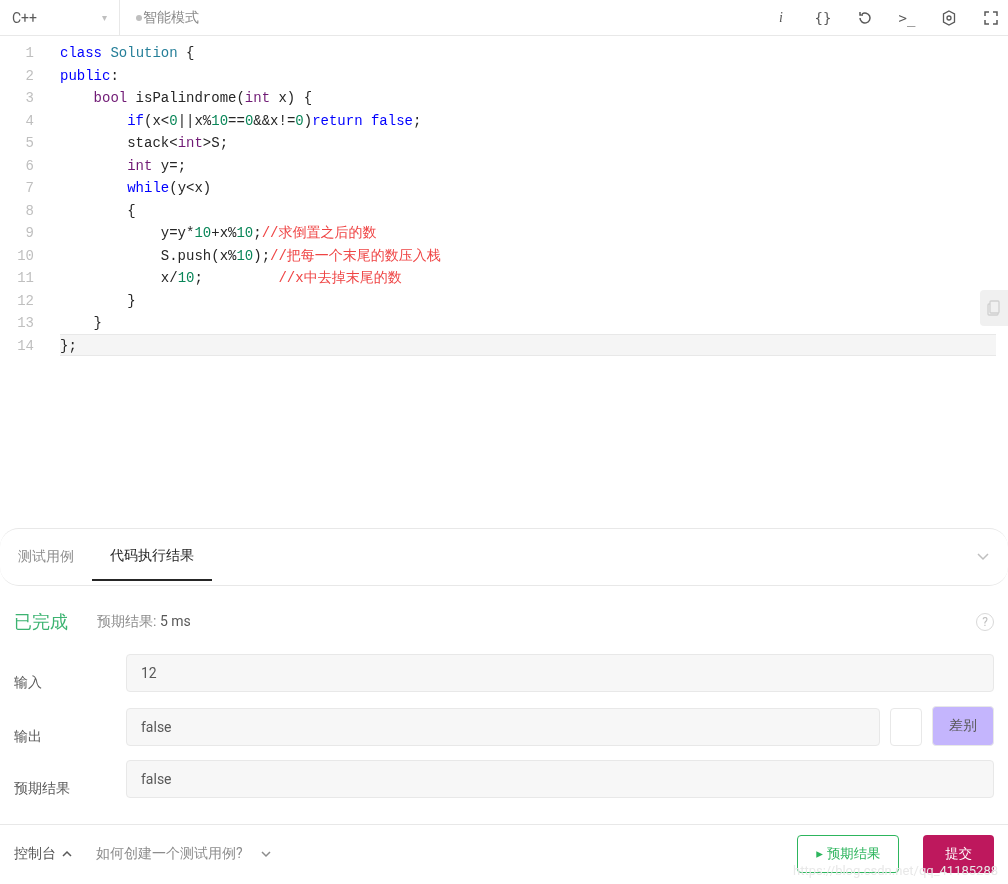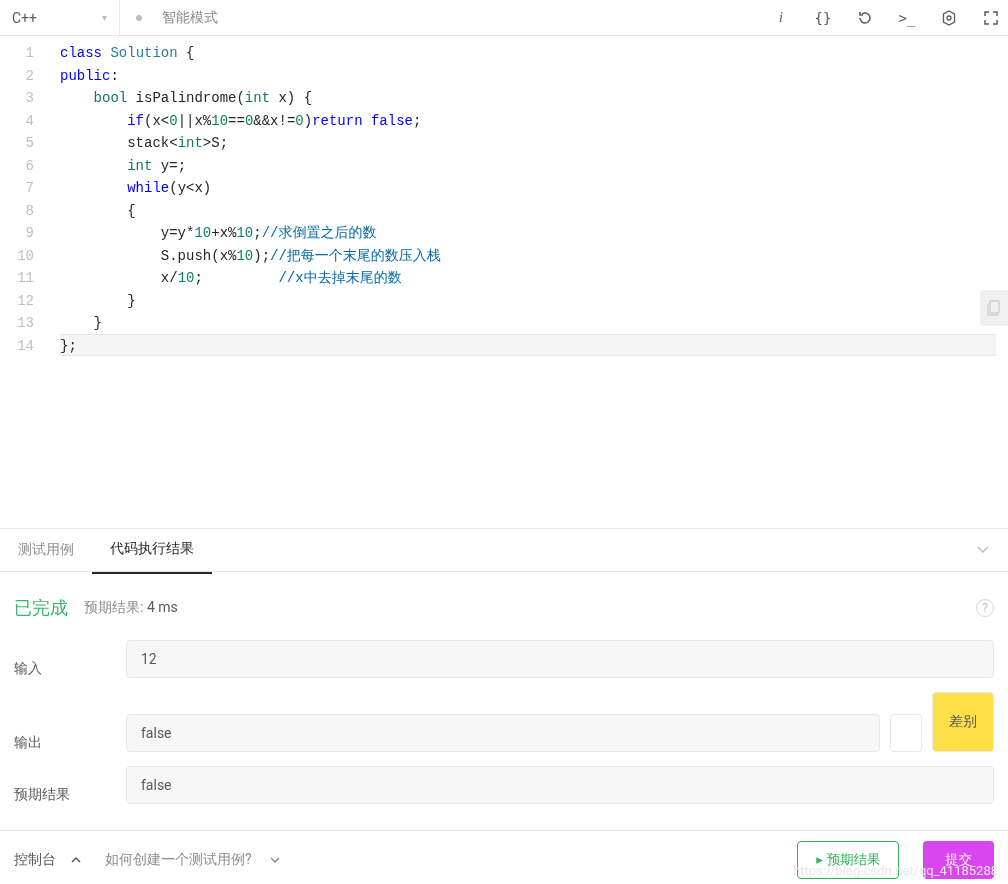--- a/index.html
+++ b/index.html
@@ -31,21 +31,21 @@
       cursor: pointer;
       justify-content: space-between;
     }
     .lang-select .chevron {
       color: #bfbfbf;
       font-size: 10px;
     }
     .mode-label {
       display: flex;
       align-items: center;
-      gap: 20px;
+      gap: 1px;
       padding: 0 16px;
       color: #8c8c8c;
     }
     .mode-dot {
       width: 6px;
       height: 6px;
       border-radius: 50%;
       background: #bfbfbf;
     }
     .toolbar-spacer { flex: 1; }
@@ -82,49 +82,50 @@
     }
     .gutter div { height: 22.5px; }
     .code {
       flex: 1;
       padding: 6px 12px 0 16px;
       white-space: pre;
       overflow: auto;
     }
     .code-line { height: 22.5px; }
     .kw { color: #0000ff; }
-    .type { color: #0f766e; }
+    .type { color: #701a75; }
     .cls { color: #267f99; }
     .num { color: #098658; }
-    .cmt { color: #0369a1; }
+    .cmt { color: #ef4444; }
     .copy-tab {
       position: absolute;
       right: 0;
       top: 290px;
       width: 28px;
       height: 36px;
       background: #f0f0f0;
       border-radius: 4px 0 0 4px;
       display: flex;
       align-items: center;
       justify-content: center;
       color: #d9d9d9;
     }
     .cursor-line {
       background: #f5f5f5;
       border-top: 1px solid #e8e8e8;
       border-bottom: 1px solid #e8e8e8;
       margin: -1px 0;
     }
     .panel-tabs {
-      height: 44px;
+      height: 58px;
       border-top: 1px solid #e8e8e8;
       border-bottom: 1px solid #e8e8e8;
       display: flex;
       align-items: center;
+      border-radius: 19px;
     }
     .panel-tab {
       padding: 0 18px;
       height: 48px;
       display: flex;
       align-items: center;
       color: #8c8c8c;
       cursor: pointer;
     }
     .panel-tab.active {
@@ -137,21 +138,21 @@
       padding: 0 18px;
       color: #bfbfbf;
       cursor: pointer;
     }
     .result-area {
       padding: 24px 14px 12px 14px;
     }
     .result-header {
       display: flex;
       align-items: center;
-      gap: 16px;
+      gap: 29px;
       margin-bottom: 20px;
     }
     .status-text {
       color: #3cb371;
       font-size: 18px;
     }
     .runtime-text {
       color: #8c8c8c;
       font-size: 14px;
     }
@@ -184,41 +185,41 @@
       color: #595959;
     }
     .diff-box {
       width: 32px; height: 38px;
       background: #fff;
       border: 1px solid #e8e8e8;
       border-radius: 4px;
       margin: 0 10px;
     }
     .diff-btn {
-      background: #fde047;
+      background: #c4b5fd;
       border: 1px solid #e8e8e8;
       border-radius: 4px;
-      padding: 20px 16px;
+      padding: 10px 16px;
       color: #595959;
       cursor: pointer;
     }
     .bottom-bar {
       height: 58px;
       border-top: 1px solid #e8e8e8;
       display: flex;
       align-items: center;
       padding: 0 14px;
       gap: 24px;
     }
     .console-toggle {
       color: #595959;
       cursor: pointer;
       display: flex;
       align-items: center;
-      gap: 15px;
+      gap: 6px;
     }
     .help-link {
       color: #8c8c8c;
       cursor: pointer;
       display: flex;
       align-items: center;
       gap: 18px;
     }
     .bottom-spacer { flex: 1; }
     .run-btn {
@@ -226,21 +227,21 @@
       color: #2db55d;
       background: #fff;
       padding: 9px 18px;
       border-radius: 4px;
       cursor: pointer;
       display: flex;
       align-items: center;
       gap: 4px;
     }
     .submit-btn {
-      background: #d946ef;
+      background: #be185d;
       color: #fff;
       border: none;
       padding: 10px 22px;
       border-radius: 4px;
       cursor: pointer;
     }
     .watermark {
       position: absolute;
       bottom: 6px;
       right: 10px;
@@ -319,21 +320,21 @@
     <svg width="14" height="14" viewBox="0 0 14 14" fill="none" stroke="currentColor" stroke-width="1.5">
         <path d="M2 5l5 5 5-5"></path>
       </svg>
   </div>
 </div>
 
 <div class="result-area">
   <div class="result-header">
     <span class="status-text">已完成</span>
     <span class="runtime-text">
-      <span>预期结果: </span><b>4 ms</b>
+      <span>预期结果: </span><b>5 ms</b>
     </span>
     <span class="help-icon">?</span>
   </div>
 
   <div class="result-row">
     <div class="result-label">输入</div>
     <div class="result-value">12</div>
   </div>
 
   <div class="result-row">

